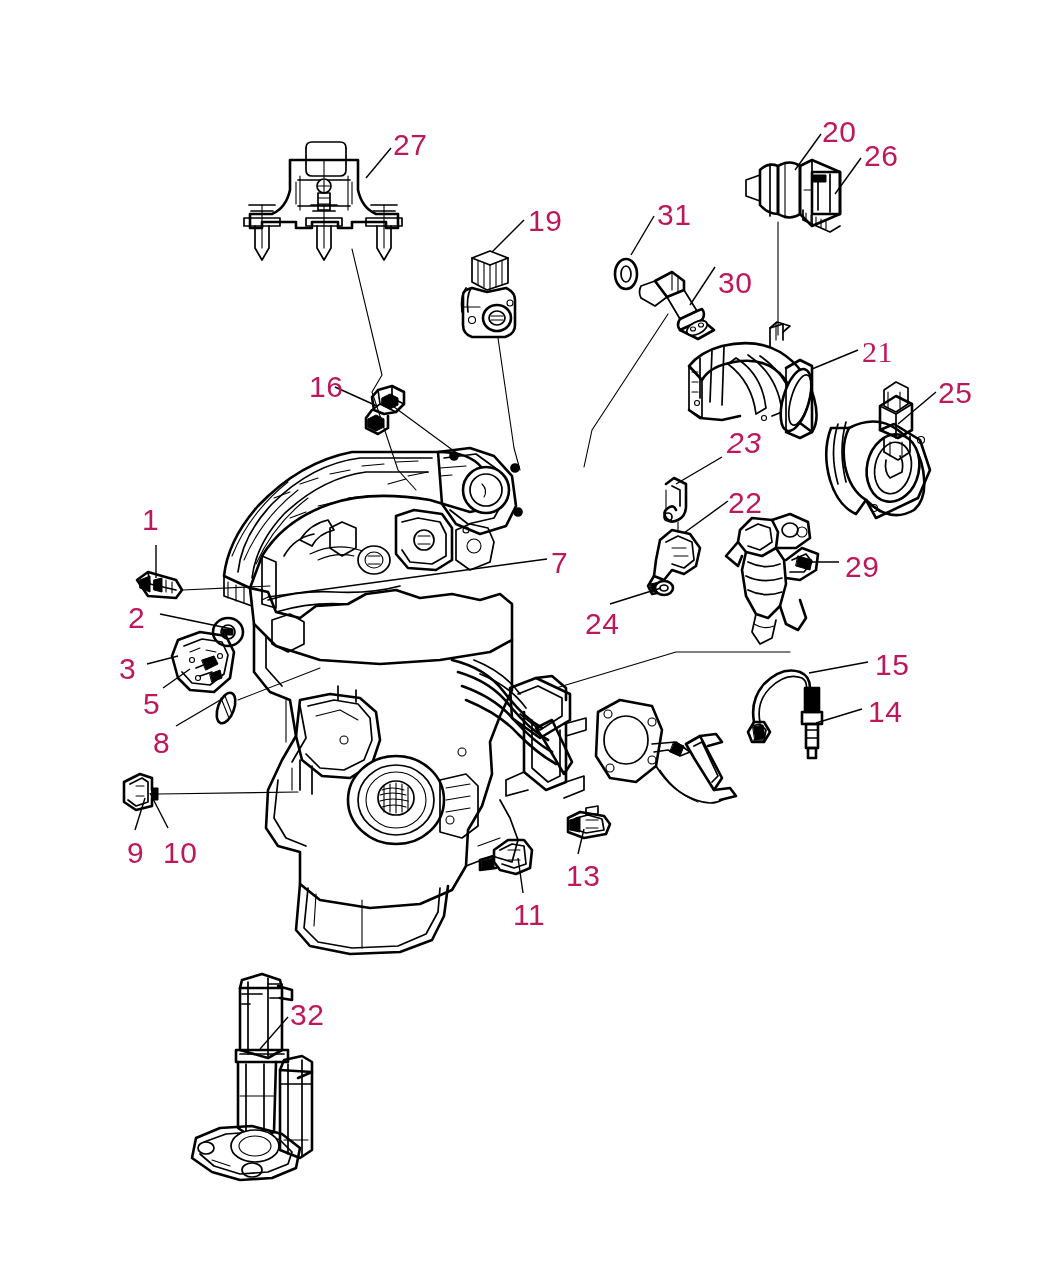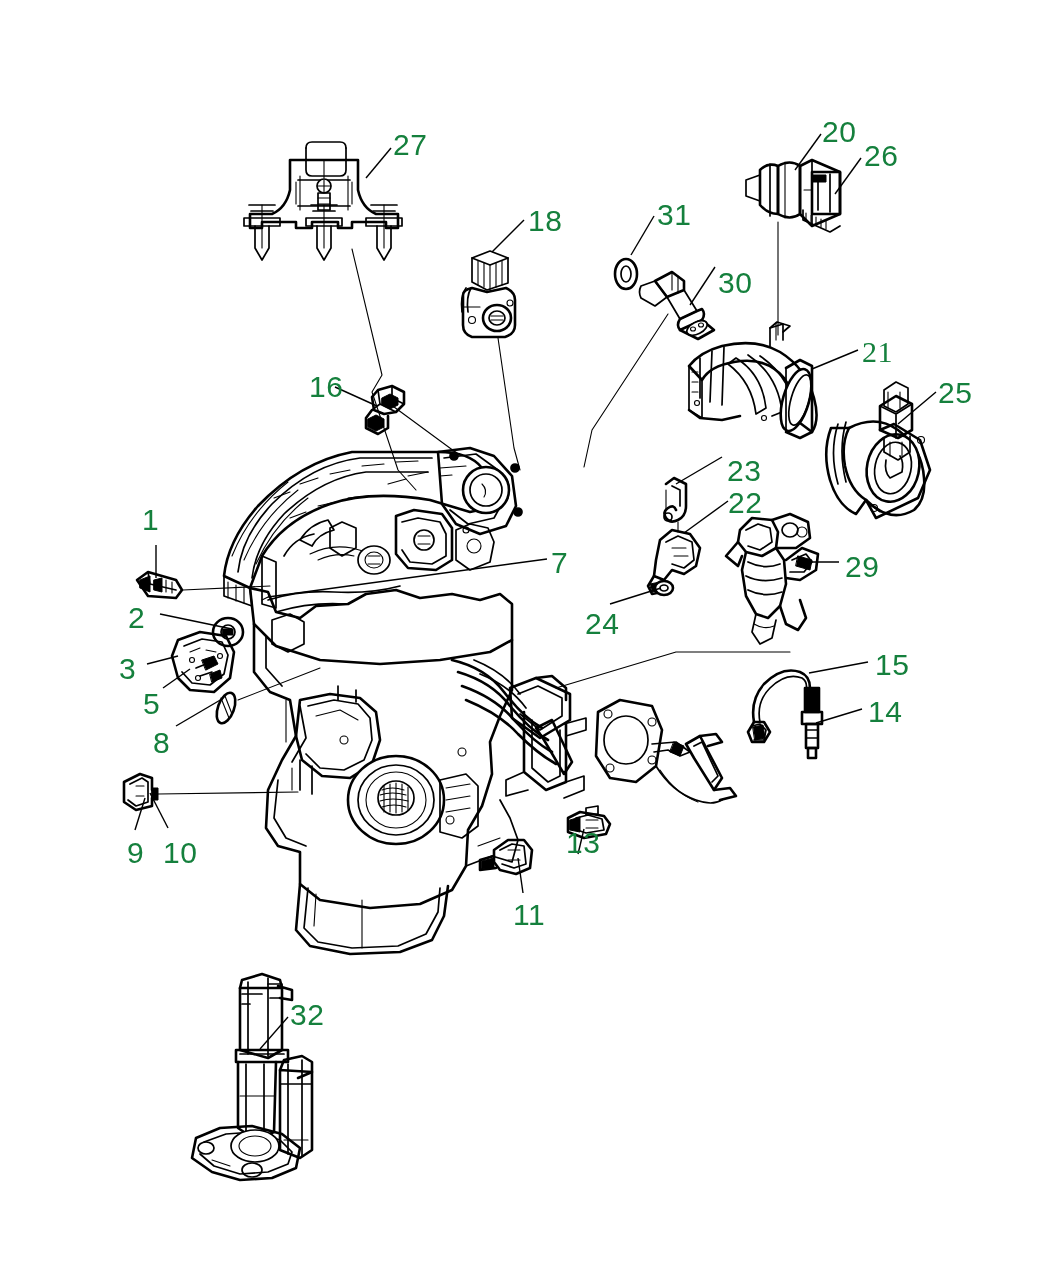--- a/index.html
+++ b/index.html
@@ -24,21 +24,21 @@
     top: 0;
     width: 1050px;
     height: 1275px;
     display: block;
   }
   .callout-label {
     position: absolute;
     font-family: "Liberation Sans", sans-serif;
     font-size: 30px;
     font-weight: 400;
-    color: #15803d;
+    color: #be185d;
     line-height: 1;
     white-space: nowrap;
     letter-spacing: 0.5px;
     -webkit-user-select: none;
     user-select: none;
   }
   .part-line {
     fill: none;
     stroke: #000000;
     stroke-linecap: round;
@@ -517,29 +517,29 @@
   <div id="label-layer">
       <div class="callout-label" style="left: 142px; top: 505px;">1</div>
       <div class="callout-label" style="left: 128px; top: 603px;">2</div>
       <div class="callout-label" style="left: 119px; top: 654px;">3</div>
       <div class="callout-label" style="left: 143px; top: 689px;">5</div>
       <div class="callout-label" style="left: 153px; top: 728px;">8</div>
       <div class="callout-label" style="left: 551px; top: 548px;">7</div>
       <div class="callout-label" style="left: 127px; top: 838px;">9</div>
       <div class="callout-label" style="left: 163px; top: 838px;">10</div>
       <div class="callout-label" style="left: 513px; top: 900px;">11</div>
-      <div class="callout-label" style="left: 566px; top: 828px;">13</div>
+      <div class="callout-label" style="left: 566px; top: 861px;">13</div>
       <div class="callout-label" style="left: 868px; top: 697px;">14</div>
       <div class="callout-label" style="left: 875px; top: 650px;">15</div>
       <div class="callout-label" style="left: 309px; top: 372px;">16</div>
-      <div class="callout-label" style="left: 528px; top: 206px;">18</div>
+      <div class="callout-label" style="left: 528px; top: 206px;">19</div>
       <div class="callout-label" style="left: 822px; top: 117px;">20</div>
       <div class="callout-label" style="left: 862px; top: 337px; font-family: Liberation Serif, serif;">21</div>
       <div class="callout-label" style="left: 728px; top: 488px; text-align: right;">22</div>
-      <div class="callout-label" style="left: 727px; top: 456px;">23</div>
+      <div class="callout-label" style="left: 727px; top: 428px; font-style: italic;">23</div>
       <div class="callout-label" style="left: 585px; top: 609px;">24</div>
       <div class="callout-label" style="left: 938px; top: 378px;">25</div>
       <div class="callout-label" style="left: 864px; top: 141px;">26</div>
       <div class="callout-label" style="left: 393px; top: 130px;">27</div>
       <div class="callout-label" style="left: 845px; top: 552px;">29</div>
       <div class="callout-label" style="left: 718px; top: 251px; margin-top: 17px;">30</div>
       <div class="callout-label" style="left: 657px; top: 200px;">31</div>
       <div class="callout-label" style="left: 290px; top: 1000px;">32</div>
     </div>
 

